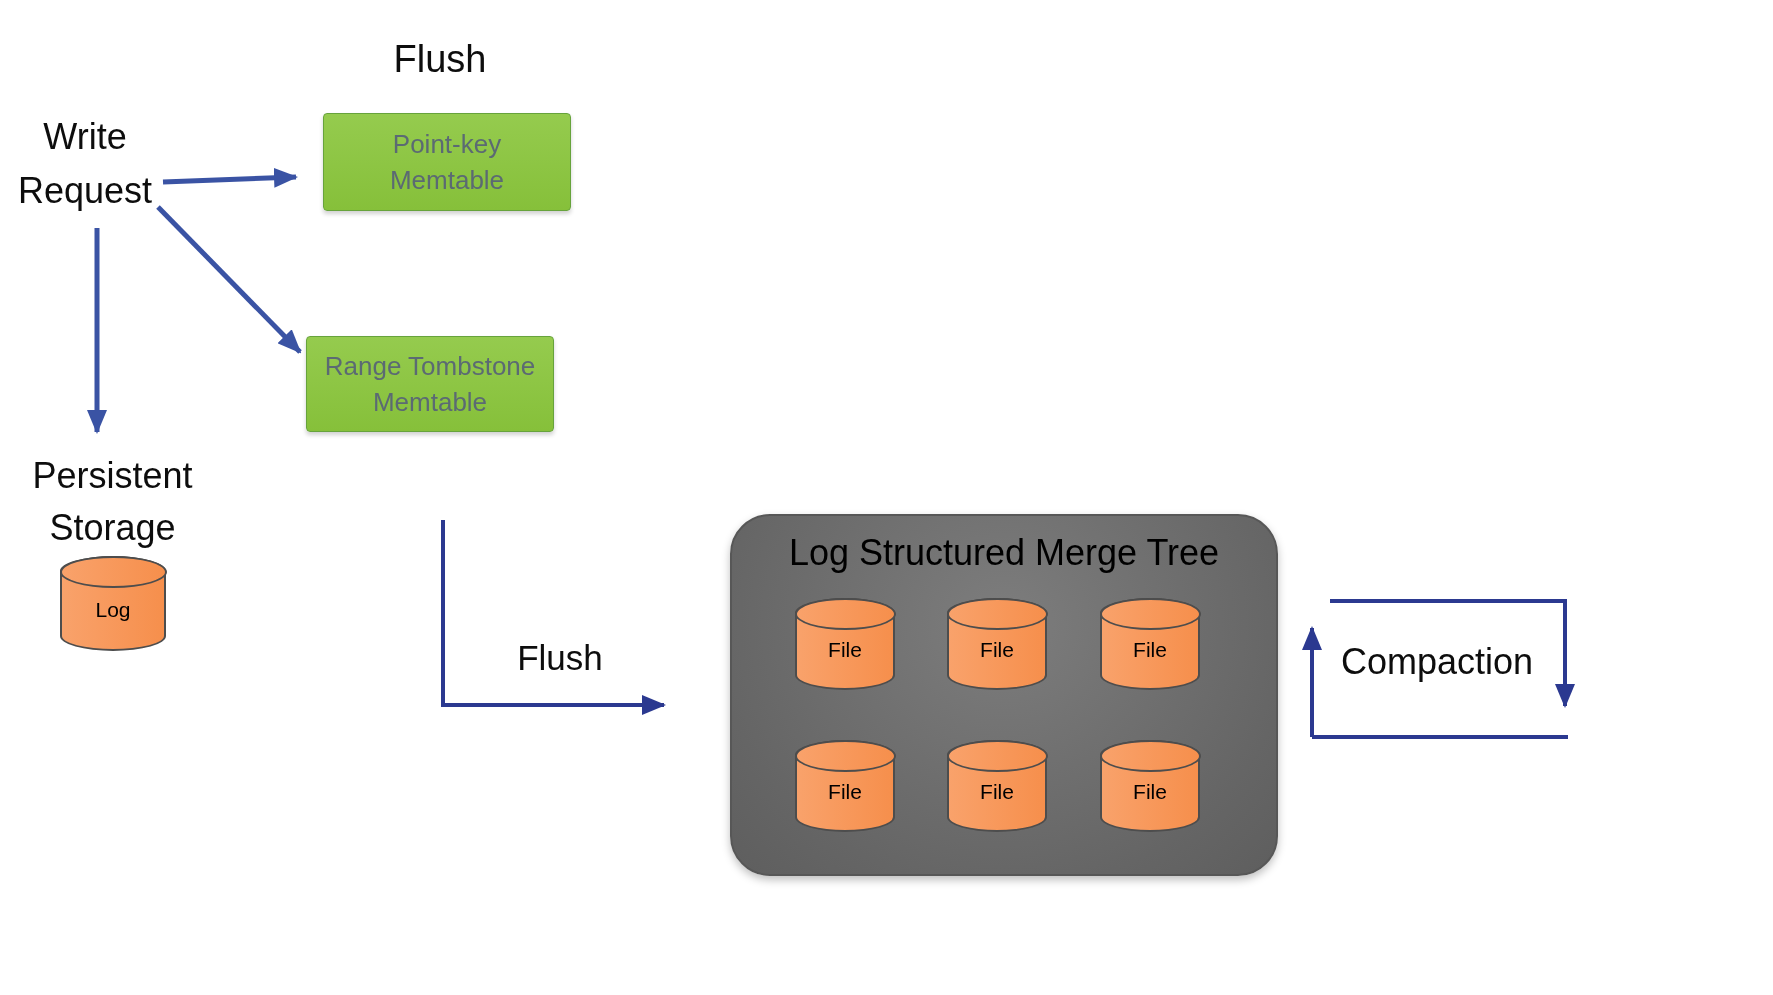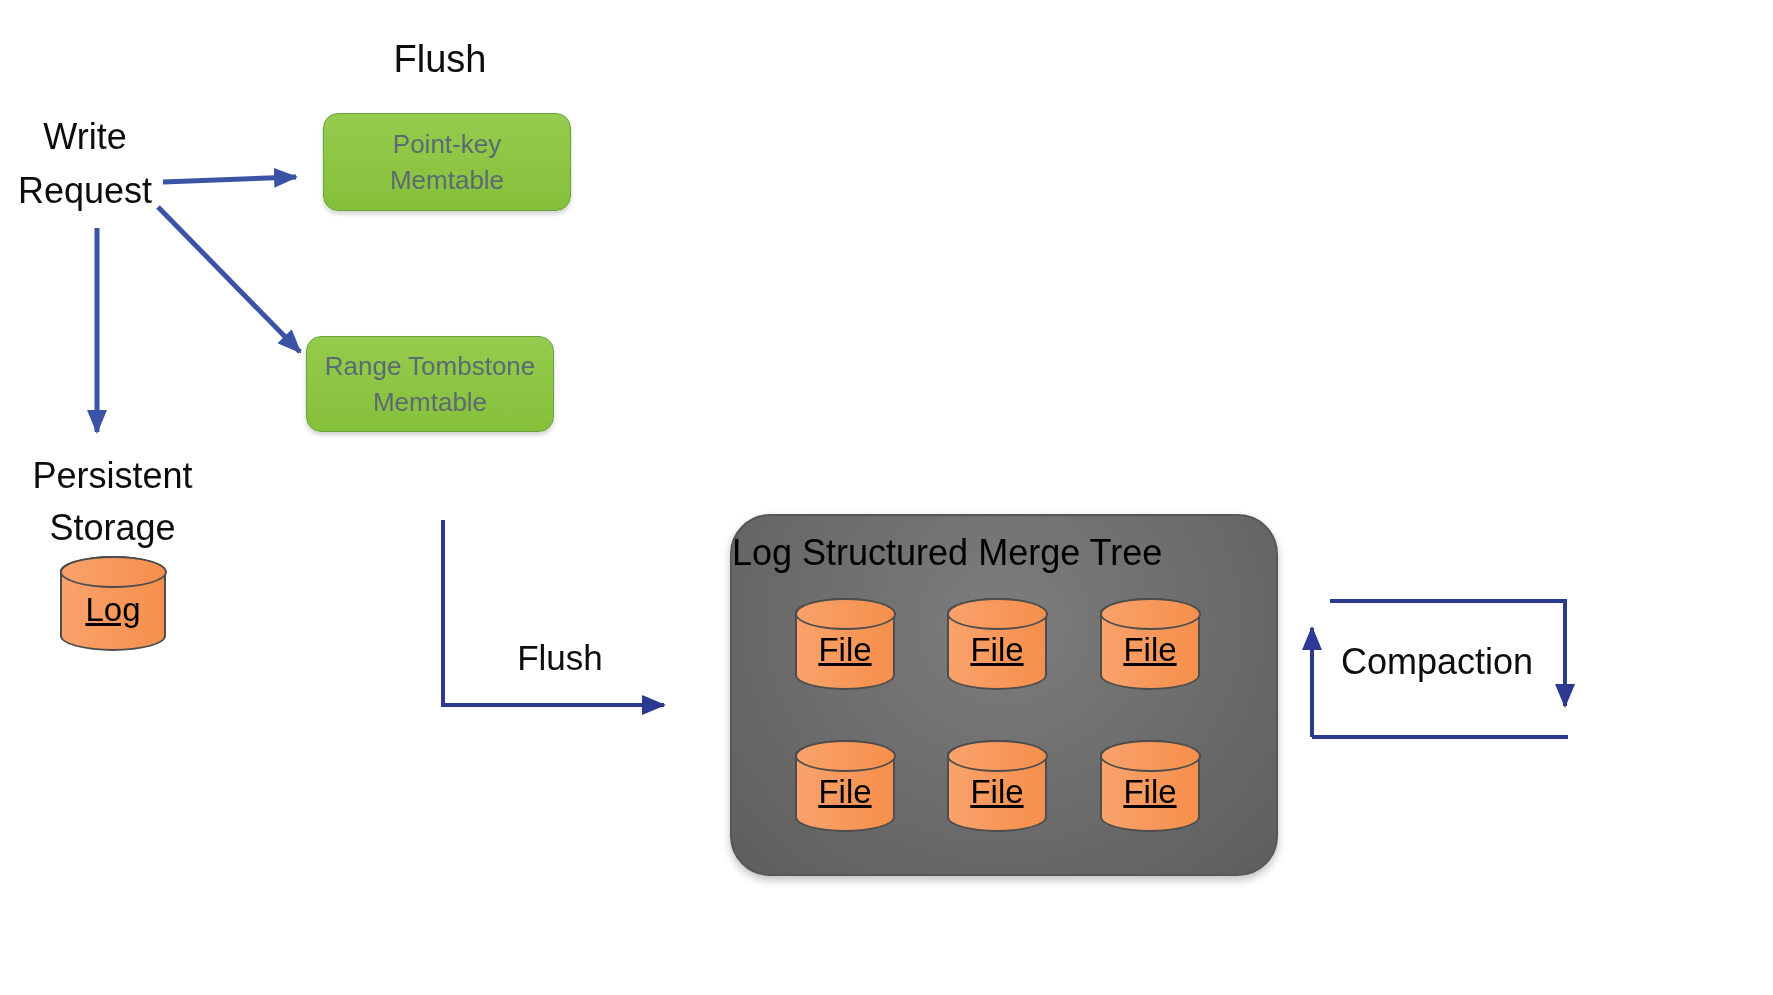--- a/index.html
+++ b/index.html
@@ -21,21 +21,21 @@
     text-align: center;
   }
 
   .title-lg { font-size: 38px; }
   .title-md { font-size: 36px; line-height: 1.5; }
 
   
   .memtable {
     background: linear-gradient(180deg, #95cb4e 0%, #86c03a 100%);
     border: 1.5px solid #67a33c;
-    border-radius: 15px;
+    border-radius: 4px;
     display: flex;
     align-items: center;
     justify-content: center;
     box-shadow: 0 3px 4px rgba(0,0,0,0.18);
   }
   .memtable .lbl {
     font-size: 26px;
     line-height: 1.4;
     color: #5b6a73;
     text-align: center;
@@ -58,39 +58,38 @@
     right: -2.5px;
     top: -2.5px;
     height: 28px;
     background: linear-gradient(90deg, #f9a26b 0%, #f68f4c 100%);
     border: 2.5px solid #4d4d4d;
     border-radius: 50%;
   }
   .cylinder .cyl-lbl {
     position: relative;
     z-index: 1;
-    font-size: 33px;
+    font-size: 21px;
     color: #000;
     padding-top: 12px;
-    text-decoration: underline;
   }
 
   
   .lsm-box {
     background: radial-gradient(ellipse at 50% 30%, #7d7d7d 0%, #656565 75%, #5e5e5e 100%);
     border: 2px solid #575757;
     border-radius: 40px;
     box-shadow: 0 4px 8px rgba(0,0,0,0.25);
   }
   .lsm-title {
     position: absolute;
     top: 16px;
     left: 0;
     right: 0;
-    text-align: left;
+    text-align: center;
     font-size: 36px;
     color: #000;
   }
 
   svg.arrows {
     position: absolute;
     inset: 0;
     pointer-events: none;
   }
 </style>

